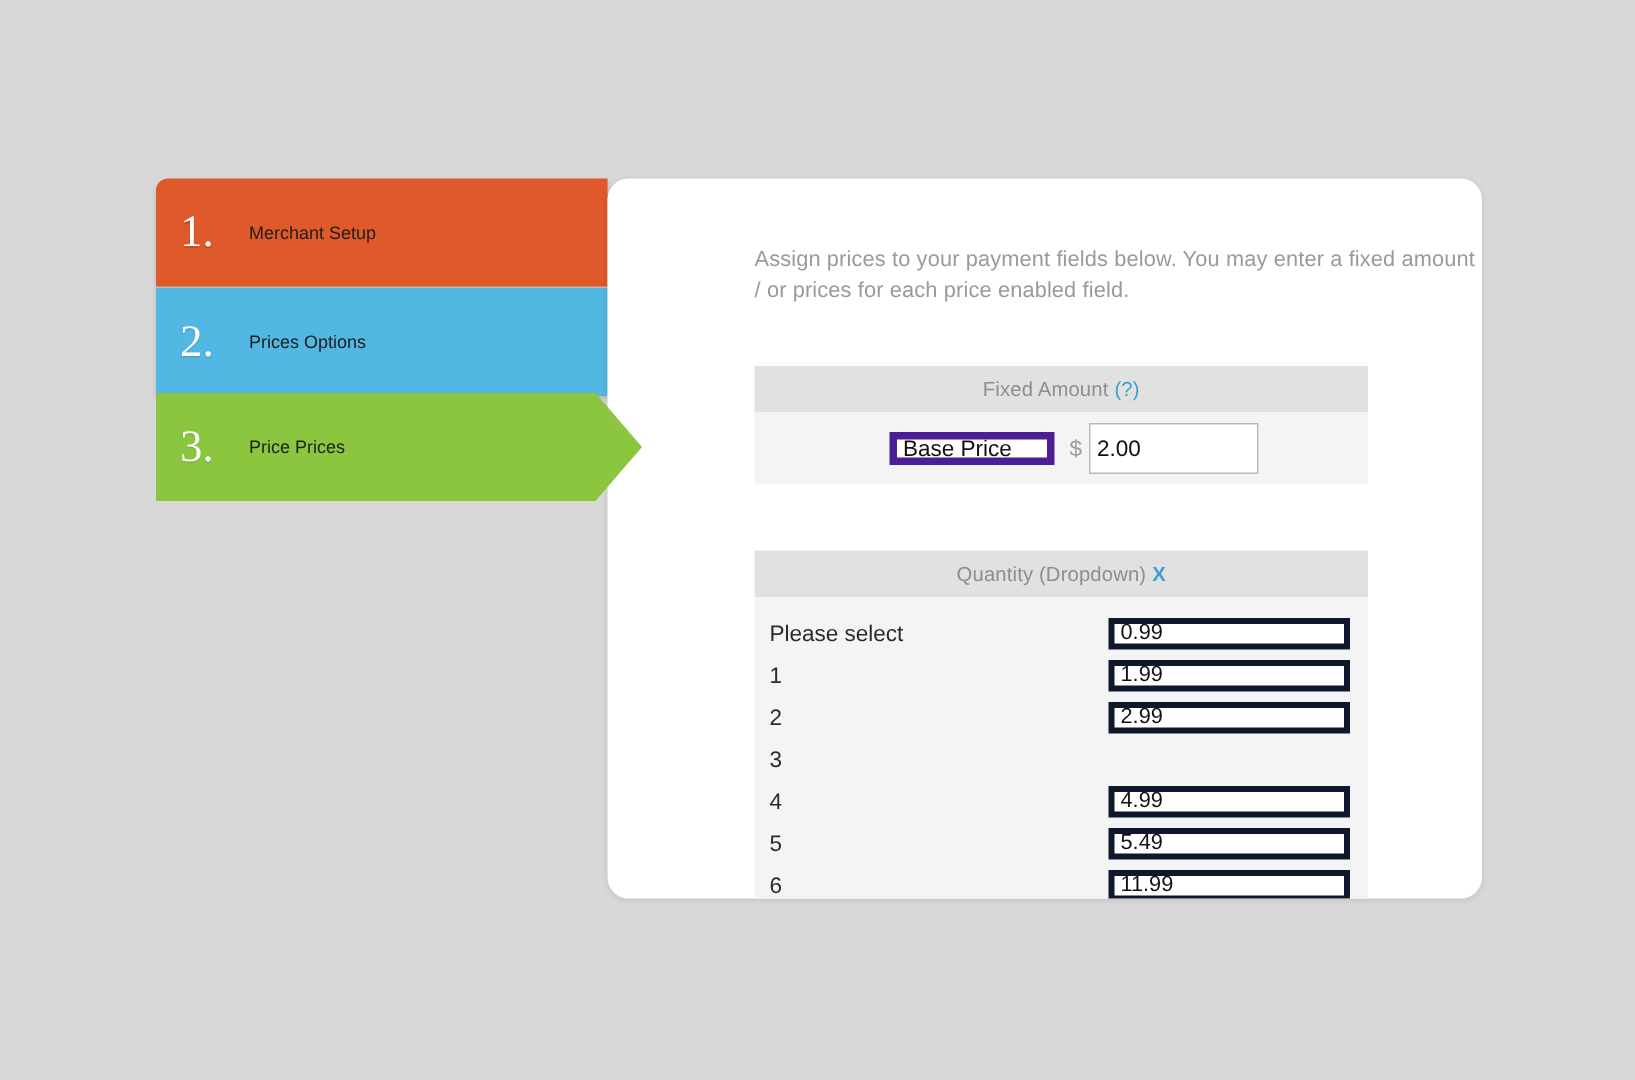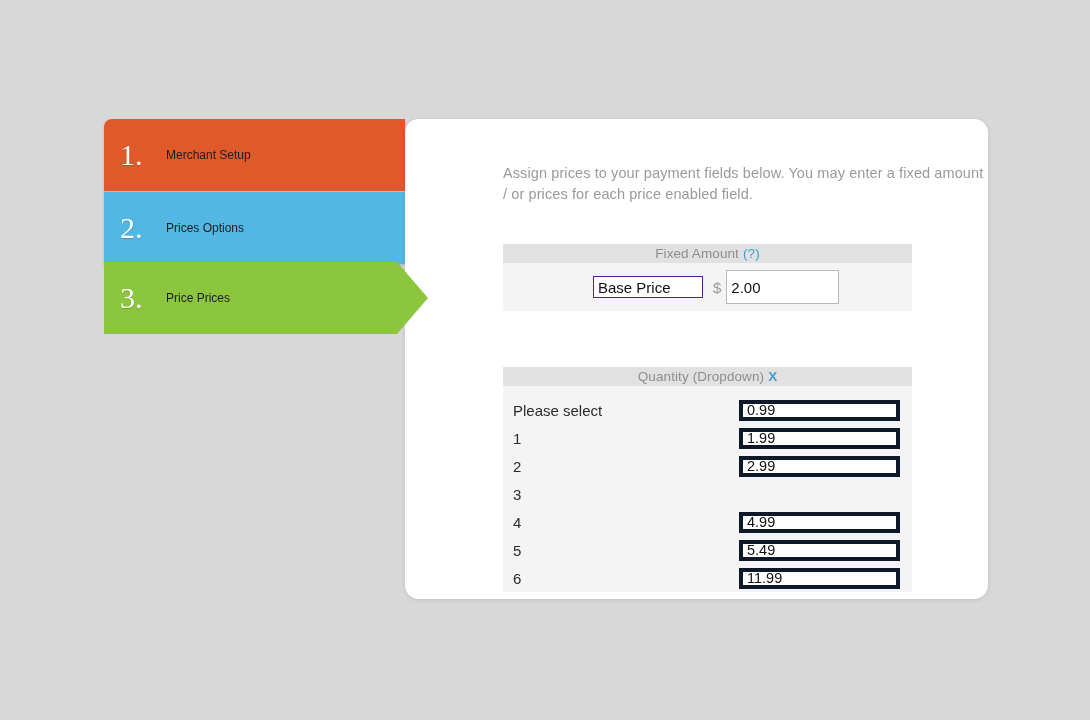--- a/index.html
+++ b/index.html
@@ -40,21 +40,21 @@
     letter-spacing: 0.1px;
   }
 
   
   .section {
     position: absolute;
     left: 98px;
     width: 409px;
   }
   .sec-header {
-    height: 19px;
+    height: 31px;
     background: #e1e1e1;
     display: flex;
     align-items: center;
     justify-content: center;
     font-size: 13.5px;
     color: #8e8e8e;
     letter-spacing: 0.1px;
   }
   .sec-header .accent {
     color: #3d9fd4;
@@ -70,21 +70,21 @@
   
   #fixed-body {
     height: 48px;
     display: flex;
     align-items: center;
   }
   .fa-name-input {
     margin-left: 90px;
     width: 110px;
     height: 22px;
-    border: 1px solid #4c1d95;
+    border: 5px solid #4c1d95;
     background: #ffffff;
     font-family: "Liberation Sans", sans-serif;
     font-size: 15px;
     color: #111;
     padding: 0 4px;
     box-sizing: border-box;
     border-radius: 0;
   }
   .dollar {
     margin: 0 5px 0 10px;

